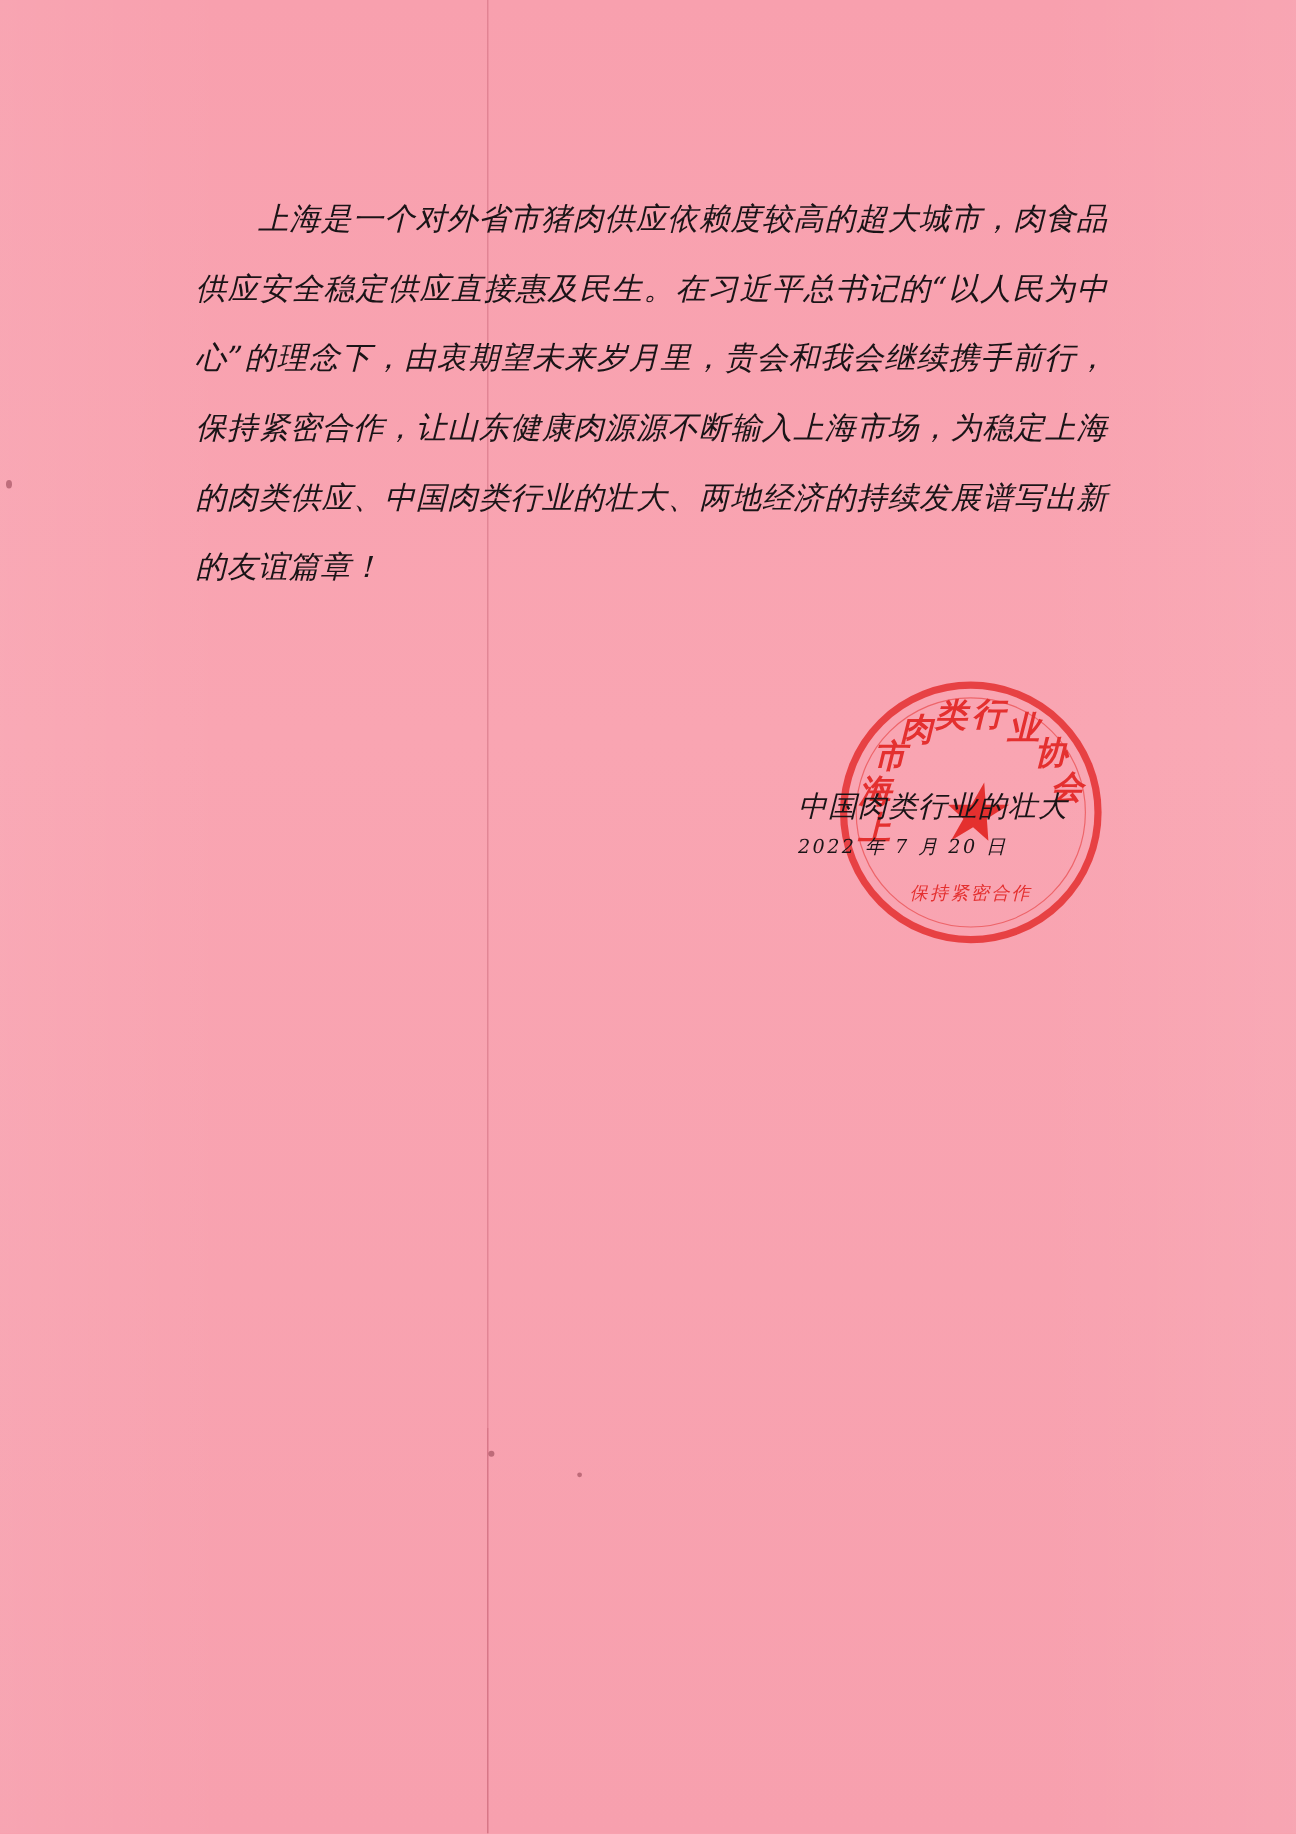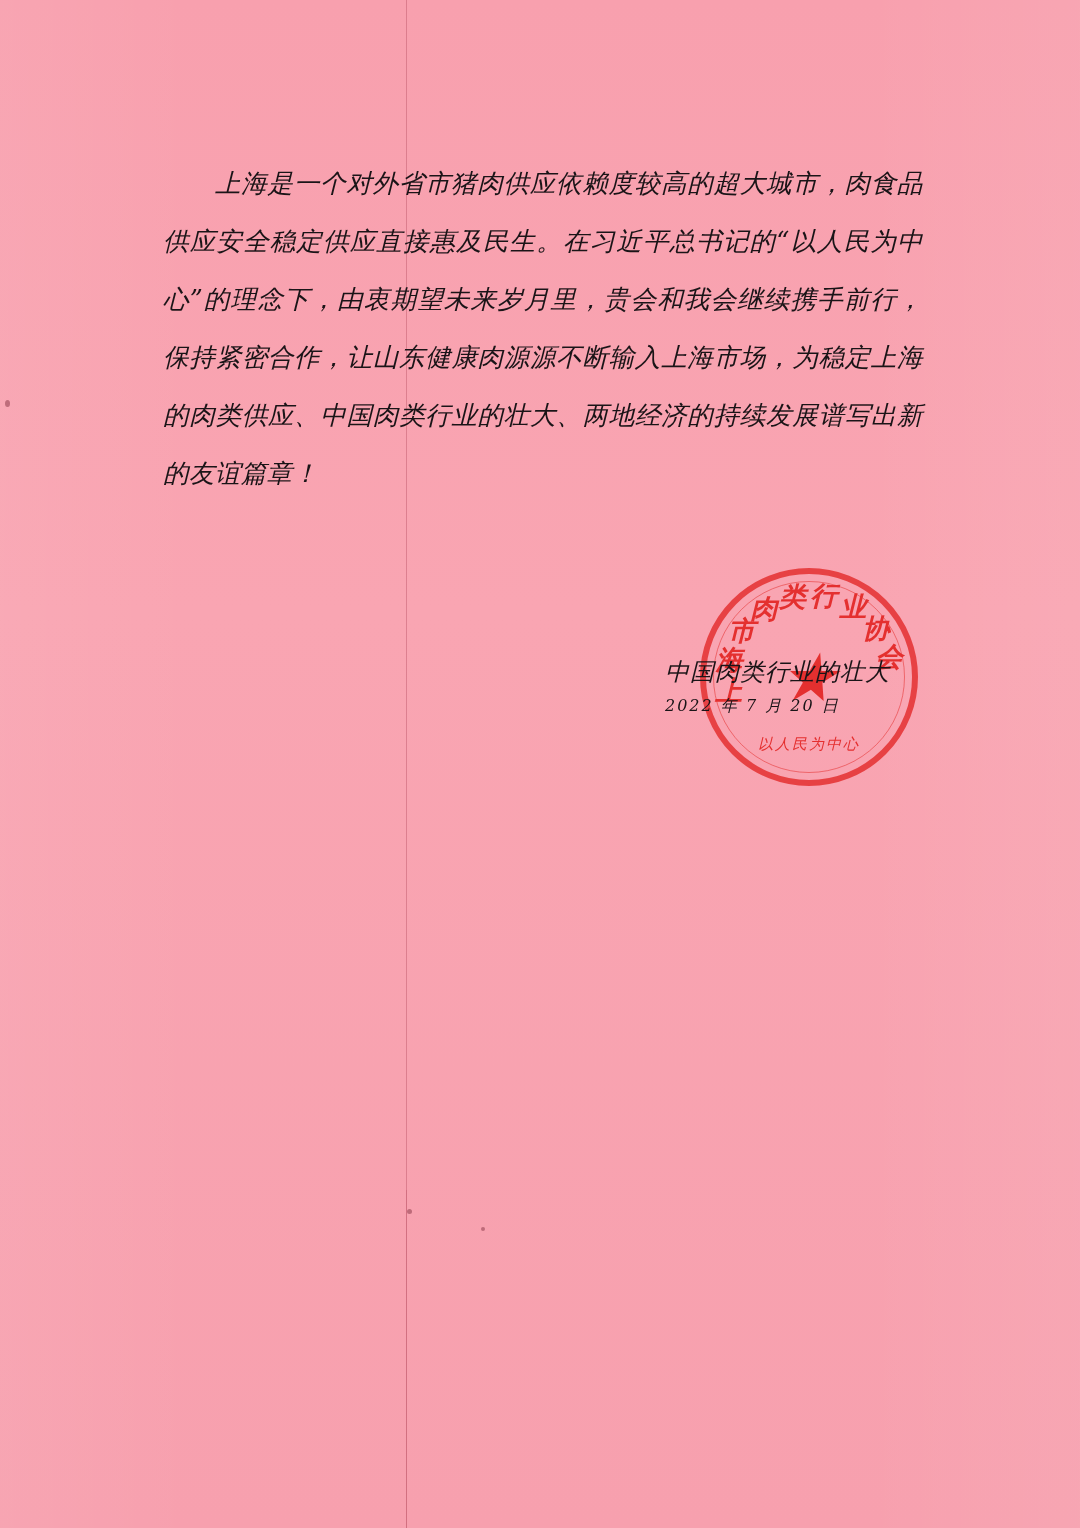--- a/index.html
+++ b/index.html
@@ -169,21 +169,21 @@
         <span style="transform: rotate(-78deg)  translateY(-82px) rotate(78deg);">海</span>
         <span style="transform: rotate(-56deg)  translateY(-82px) rotate(56deg);">市</span>
         <span style="transform: rotate(-34deg)  translateY(-82px) rotate(34deg);">肉</span>
         <span style="transform: rotate(-12deg)  translateY(-82px) rotate(12deg);">类</span>
         <span style="transform: rotate(10deg)   translateY(-82px) rotate(-10deg);">行</span>
         <span style="transform: rotate(32deg)   translateY(-82px) rotate(-32deg);">业</span>
         <span style="transform: rotate(54deg)   translateY(-82px) rotate(-54deg);">协</span>
         <span style="transform: rotate(76deg)   translateY(-82px) rotate(-76deg);">会</span>
       </div>
       <div class="seal-star">★</div>
-      <div class="seal-bottom-text">以人民为中心</div>
+      <div class="seal-bottom-text">保持紧密合作</div>
     </div>
 
     <div class="sign-block">
       <div class="sign-org">中国肉类行业的壮大</div>
       <div class="sign-date">2022 年 7 月 20 日</div>
     </div>
 
   </div>
 </div>
 

